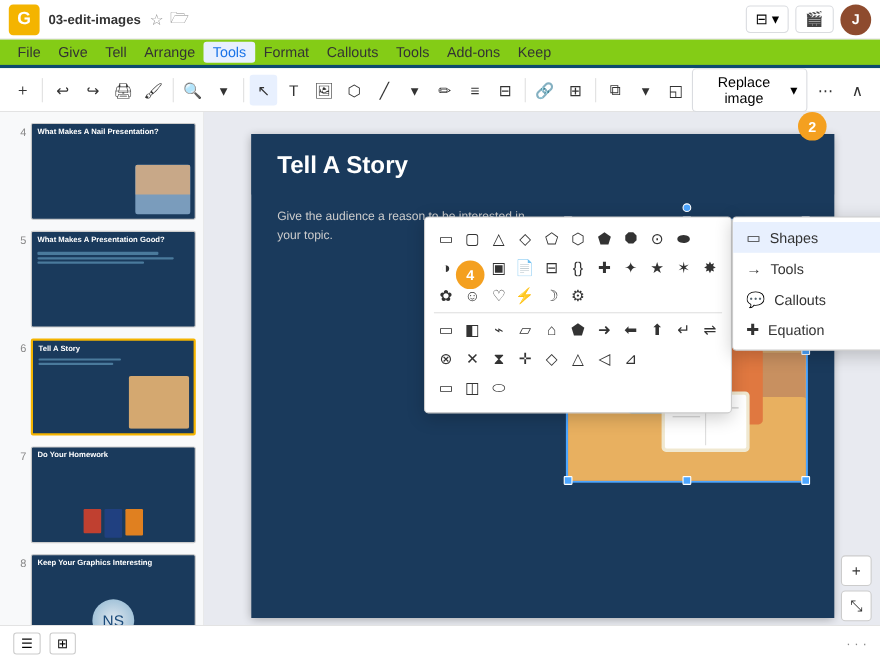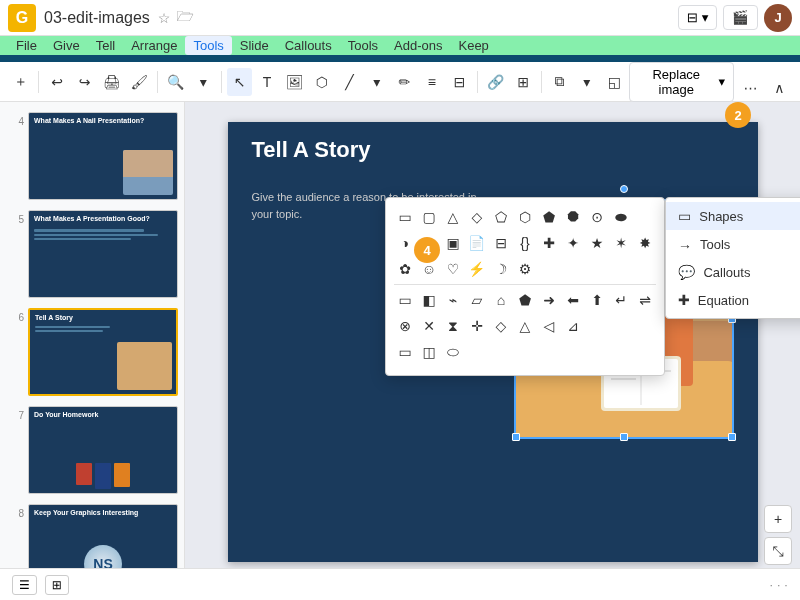--- a/index.html
+++ b/index.html
@@ -5,31 +5,31 @@
     * { box-sizing: border-box; margin: 0; padding: 0; }
     body { font-family: Arial, sans-serif; font-size: 13px; background: #f1f3f4; width: 800px; height: 600px; overflow: hidden; }
 
     
     #title-bar {
       display: flex; align-items: center; height: 36px; background: #fff;
       padding: 0 8px; border-bottom: 1px solid #e0e0e0;
     }
     #app-icon { width: 28px; height: 28px; background: #f4b400; border-radius: 4px; display: flex; align-items: center; justify-content: center; margin-right: 8px; }
     #app-icon span { color: white; font-weight: bold; font-size: 16px; }
-    #doc-title { font-size: 16px; color: #333; font-weight: 400; margin-right: 8px; }
+    #doc-title { font-size: 12px; color: #333; font-weight: 700; margin-right: 8px; }
     #star-icon { color: #888; margin-right: 6px; font-size: 14px; cursor: pointer; }
     #folder-icon { color: #888; margin-right: auto; font-size: 14px; }
     #title-bar-controls { display: flex; align-items: center; gap: 6px; }
     .title-btn { border: 1px solid #dadce0; border-radius: 4px; padding: 4px 8px; background: #fff; cursor: pointer; display: flex; align-items: center; }
     .avatar { width: 28px; height: 28px; border-radius: 50%; background: #8e4b2e; display: flex; align-items: center; justify-content: center; color: white; font-size: 13px; font-weight: bold; }
 
     
     #menu-bar {
-      display: flex; align-items: center; height: 26px; background: #86efac;
-      padding: 0 8px; border-bottom: 7px solid #0c4a6e;
+      display: flex; align-items: center; height: 26px; background: #84cc16;
+      padding: 0 8px; border-bottom: 3px solid #0c4a6e;
     }
     .menu-item {
       padding: 2px 8px; cursor: pointer; border-radius: 3px; font-size: 13px; color: #333;
     }
     .menu-item.active { background: #e8f0fe; color: #1a73e8; }
 
     
     #toolbar {
       display: flex; align-items: center; height: 40px; background: #fff;
       padding: 0 8px; border-bottom: 1px solid #e0e0e0; gap: 2px;
@@ -37,21 +37,21 @@
     .tb-btn {
       width: 28px; height: 28px; border: none; background: transparent;
       cursor: pointer; border-radius: 3px; display: flex; align-items: center; justify-content: center;
       font-size: 14px; color: #333;
     }
     .tb-separator { width: 1px; height: 22px; background: #e0e0e0; margin: 0 3px; }
     #replace-image-btn {
       border: 1px solid #dadce0; border-radius: 4px; padding: 4px 8px;
       background: #fff; cursor: pointer; font-size: 13px; display: flex; align-items: center; gap: 4px;
     }
-    #toolbar-right { margin-left: auto; display: flex; align-items: flex-end; gap: 4px; }
+    #toolbar-right { margin-left: auto; display: flex; align-items: center; gap: 4px; }
 
     
     #main { display: flex; height: calc(600px - 36px - 26px - 40px); }
 
     
     #sidebar {
       width: 185px; background: #f8f9fa; border-right: 1px solid #e0e0e0;
       overflow-y: auto; padding: 8px 4px;
     }
     .slide-thumb {
@@ -159,21 +159,21 @@
     <div class="avatar">J</div>
   </div>
 </div>
 
 <div id="menu-bar">
   <span class="menu-item">File</span>
   <span class="menu-item">Give</span>
   <span class="menu-item">Tell</span>
   <span class="menu-item">Arrange</span>
   <span class="menu-item active">Tools</span>
-  <span class="menu-item">Slide</span>
+  <span class="menu-item">Format</span>
   <span class="menu-item">Callouts</span>
   <span class="menu-item">Tools</span>
   <span class="menu-item">Add-ons</span>
   <span class="menu-item">Keep</span>
 </div>
 
 <div id="toolbar">
   <button class="tb-btn">＋</button>
   <div class="tb-separator"></div>
   <button class="tb-btn">↩</button>
@@ -260,21 +260,21 @@
           <div style="width:16px;height:24px;background:#e08020;border-radius:1px;"></div>
         </div>
       </div>
     </div>
 
     <div class="slide-thumb">
       <span class="slide-num">8</span>
       <div class="thumb-box">
         <div class="thumb-title">Keep Your Graphics Interesting</div>
         <div style="position:absolute;bottom:8px;left:50%;transform:translateX(-50%);width:38px;height:38px;border-radius:50%;background:radial-gradient(circle,#e0e8f0,#8ab4d0);display:flex;align-items:center;justify-content:center;">
-          <span style="color:#1a4a7a;font-size:14px;font-weight:bold;">NS</span>
+          <span style="color:#1a4a7a;font-size:14px;font-weight:normal;">NS</span>
         </div>
       </div>
     </div>
   </div>
 
   <div id="canvas-area">
     <div id="slide-canvas">
 
       <div class="slide-top-bar">
         <span style="font-size:22px;font-weight:bold;color:#fff;">Tell A Story</span>

